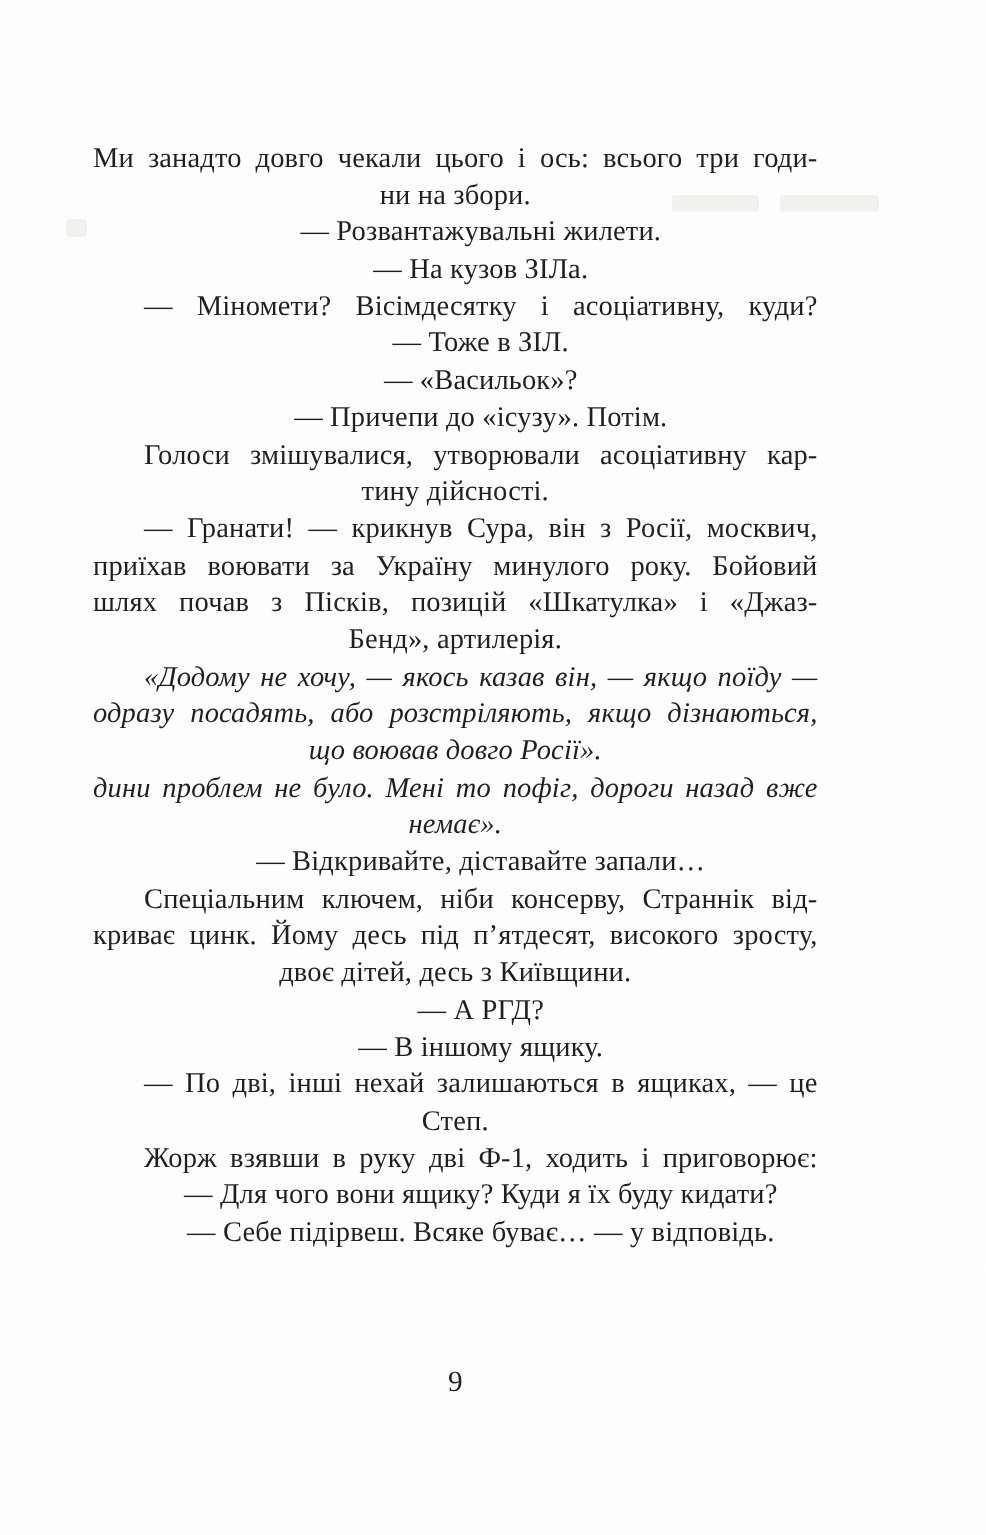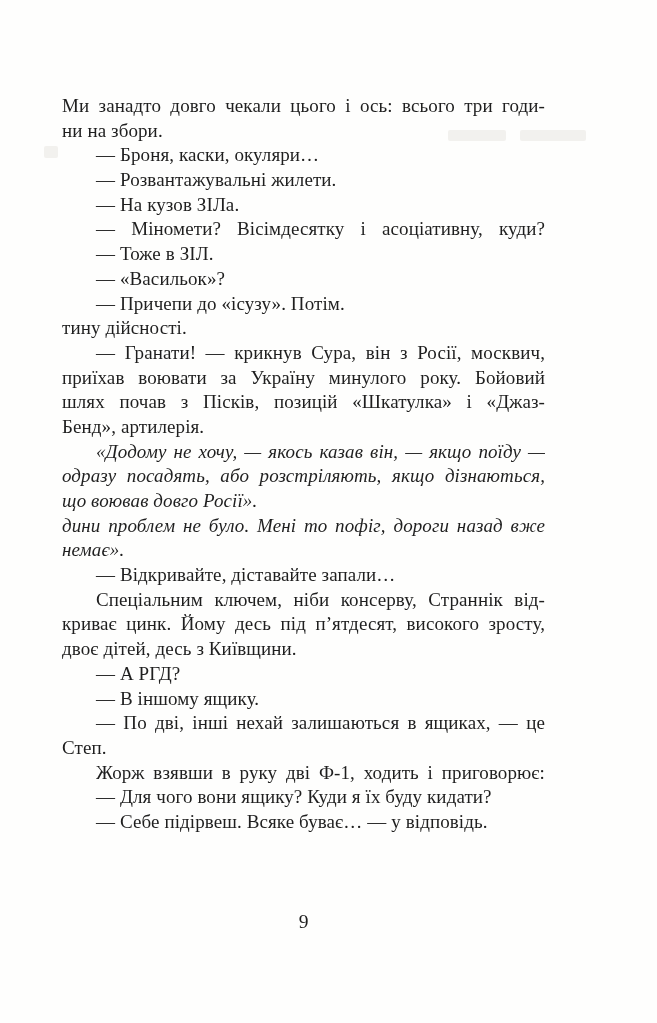--- a/index.html
+++ b/index.html
@@ -23,21 +23,21 @@
     left: 62px;
     top: 94px;
     width: 483px;
   }
   .para { margin: 0; padding: 0; }
   .para.italic .line { font-style: italic; }
   .line {
     height: 24.7px;
     line-height: 24.7px;
     font-size: 19px;
-    text-align: left;
+    text-align: center;
     white-space: nowrap;
     letter-spacing: 0.1px;
   }
   .line.j {
     white-space: normal;
     text-align: justify;
     text-align-last: justify;
   }
   .line.indent { text-indent: 34px; }
   .page-number {
@@ -66,41 +66,39 @@
   <div class="artifact a1"></div>
   <div class="artifact a2"></div>
   <div class="artifact a3"></div>
 
   <div class="text-block">
       <div class="para">
         <div class="line j">Ми занадто довго чекали цього і ось: всього три годи-</div>
         <div class="line">ни на збори.</div>
       </div>
       <div class="para">
-        <div class="line indent">— Броня, каски, окуляри…</div>
-      </div>
-      <div class="para">
         <div class="line indent">— Розвантажувальні жилети.</div>
       </div>
       <div class="para">
         <div class="line indent">— На кузов ЗІЛа.</div>
       </div>
       <div class="para">
         <div class="line j indent">— Міномети? Вісімдесятку і асоціативну, куди?</div>
       </div>
       <div class="para">
         <div class="line indent">— Тоже в ЗІЛ.</div>
       </div>
       <div class="para">
         <div class="line indent">— «Васильок»?</div>
       </div>
       <div class="para">
         <div class="line indent">— Причепи до «ісузу». Потім.</div>
       </div>
       <div class="para">
+        <div class="line j indent">Голоси змішувалися, утворювали асоціативну кар-</div>
         <div class="line">тину дійсності.</div>
       </div>
       <div class="para">
         <div class="line j indent">— Гранати! — крикнув Сура, він з Росії, москвич,</div>
         <div class="line j">приїхав воювати за Україну минулого року. Бойовий</div>
         <div class="line j">шлях почав з Пісків, позицій «Шкатулка» і «Джаз-</div>
         <div class="line">Бенд», артилерія.</div>
       </div>
       <div class="para italic">
         <div class="line j indent">«Додому не хочу, — якось казав він, — якщо поїду —</div>

